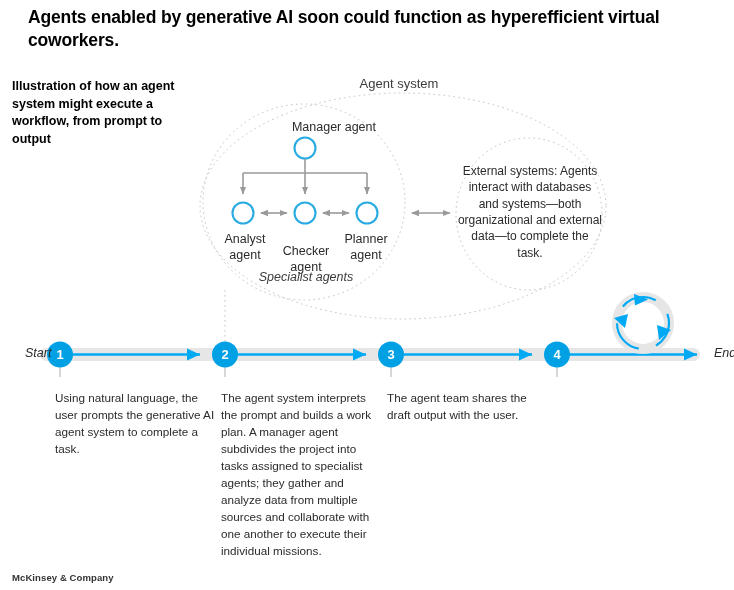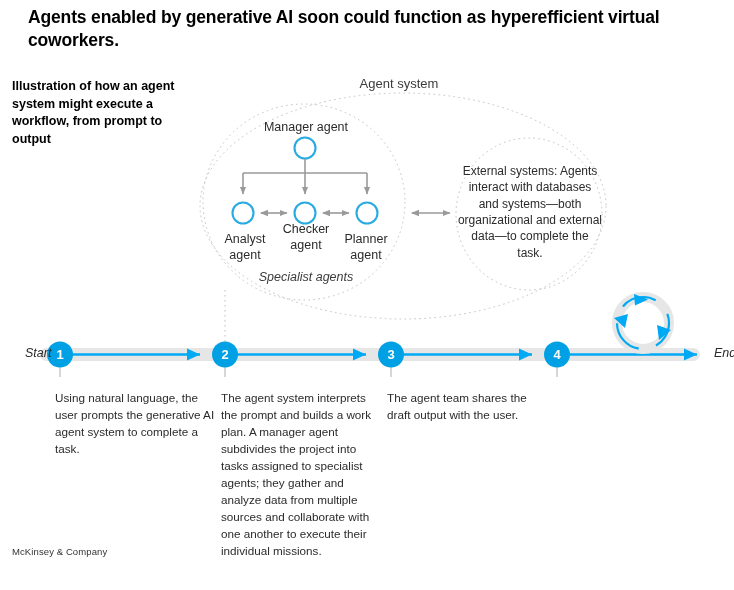--- a/index.html
+++ b/index.html
@@ -28,24 +28,24 @@
   
   .diagram{position:absolute;left:0;top:0;width:734px;height:590px;}
 
   
   .lbl{position:absolute;color:#2b2b2b;font-size:12px;line-height:1.25;}
 
   #agent-system-label{left:0;top:76px;width:734px;text-align:center;
      font-size:13px;color:#3c3c3c;}
   #agent-system-label span{position:relative;left:32px;}
 
-  #manager-label{left:236px;top:120px;width:140px;text-align:center;font-size:12.5px;}
+  #manager-label{left:236px;top:120px;width:140px;text-align:right;font-size:12.5px;}
 
   #analyst-label{left:210px;top:232px;width:70px;text-align:center;font-size:12.5px;}
-  #checker-label{left:271px;top:222px;width:70px;text-align:center;font-size:12.5px;}
+  #checker-label{left:271px;top:244px;width:70px;text-align:center;font-size:12.5px;}
   #planner-label{left:331px;top:232px;width:70px;text-align:center;font-size:12.5px;}
 
   #specialist-label{left:228px;top:270px;width:156px;text-align:center;
      font-size:12.5px;font-style:italic;color:#3c3c3c;}
 
   #external-label{left:457px;top:163px;width:146px;text-align:center;
      font-size:12px;line-height:1.36;color:#2b2b2b;}
 
   
   .tl-endcap{position:absolute;font-size:12.5px;font-style:italic;color:#2b2b2b;margin-left:11px;}
@@ -63,22 +63,22 @@
     position:absolute;top:390px;
     font-size:11.7px;line-height:1.45;color:#2b2b2b;
   }
   #step-text-1{left:55px;width:160px;}
   #step-text-2{left:221px;width:162px;}
   #step-text-3{left:387px;width:160px;}
   #step-text-4{left:553px;width:172px;}
 
   
   #footer{
-    position:absolute;left:12px;top:546px;
-    font-size:9.5px;color:#333333;letter-spacing:.1px;
+    position:absolute;left:12px;top:572px;
+    font-size:9.5px;color:#333333;letter-spacing:.1px;font-weight:bold;
   }
 </style>
 </head>
 <body>
 
 <div class="stage">
 
   <div class="headline">Agents enabled by generative AI soon could function as hyperefficient virtual coworkers.</div>
   <div class="subhead">Illustration of how an agent system might execute a workflow, from prompt to output</div>
 

